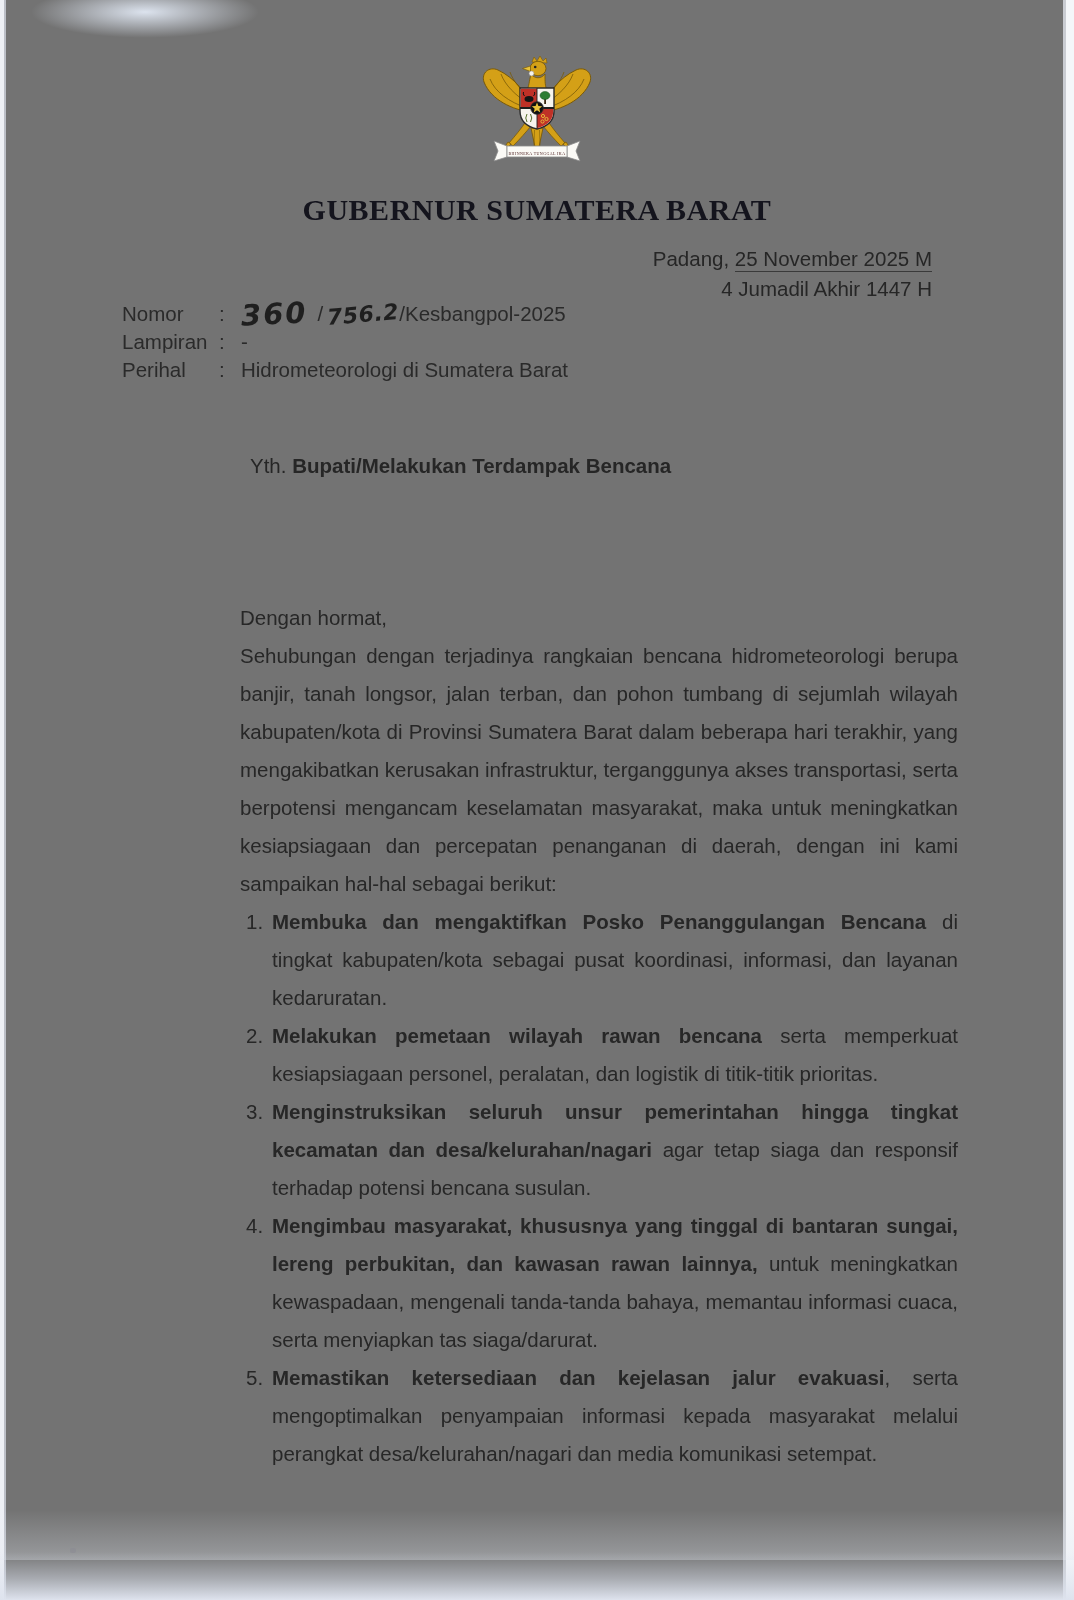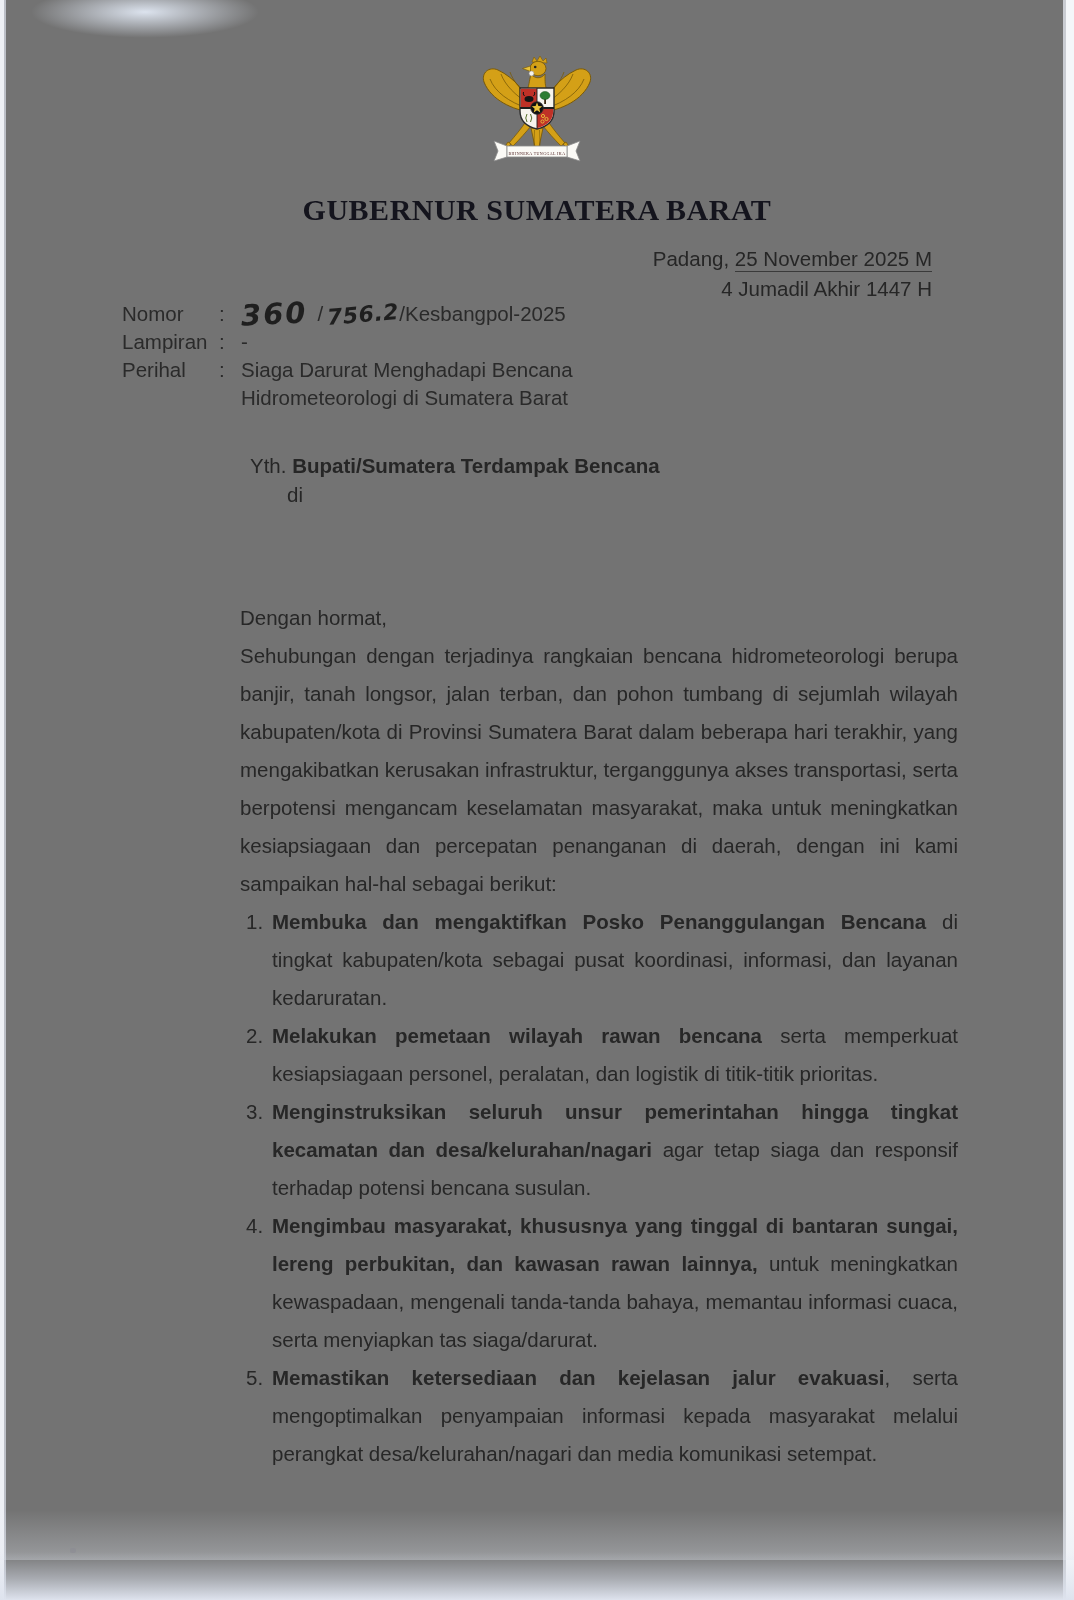--- a/index.html
+++ b/index.html
@@ -26,21 +26,21 @@
   .emblem{position:absolute;left:50%;top:54px;transform:translateX(-50%);}
   .title{position:absolute;top:193px;left:0;width:100%;margin:0;text-align:center;
     font-family:"Liberation Serif",serif;font-weight:bold;font-size:30px;
     letter-spacing:.5px;color:#14141d;}
   
   .dateline{position:absolute;right:142px;top:244px;text-align:right;
     font-size:20.5px;line-height:30px;color:#262626;}
   .dateline .u{border-bottom:1.7px solid #3a3a3a;padding-bottom:1px;}
   
   .meta{position:absolute;left:122px;top:300px;font-size:20.5px;color:#2a2a2a;}
-  .meta-row{display:flex;align-items:flex-start;line-height:28px;}
+  .meta-row{display:flex;align-items:flex-end;line-height:28px;}
   .meta-label{width:97px;}
   .meta-colon{width:22px;}
   .hand{font-family:"DejaVu Sans",sans-serif;font-style:italic;font-weight:600;
     display:inline-block;color:#1f1f1f;}
   .hand1{font-size:29px;letter-spacing:2px;transform:rotate(-3deg);line-height:24px;vertical-align:-3px;}
   .hand2{font-size:22px;letter-spacing:.5px;transform:rotate(-5deg);line-height:22px;vertical-align:-1px;}
   .sl{display:inline-block;margin:0 4px 0 10px;}
   
   .addr{position:absolute;left:250px;top:451px;font-size:20.5px;line-height:29px;color:#262626;}
   .addr b{font-weight:bold;}
@@ -150,29 +150,27 @@
     </div>
     <div class="meta-row">
       <span class="meta-label">Lampiran</span>
       <span class="meta-colon">:</span>
       <span class="meta-value">-</span>
     </div>
     <div class="meta-row">
       <span class="meta-label">Perihal</span>
       <span class="meta-colon">:</span>
       <span class="meta-value">
-        <span style="display:block">Siaga Darurat Menghadapi Bencana</span>
         <span style="display:block">Hidrometeorologi di Sumatera Barat</span>
       </span>
     </div>
   </div>
 
   <div class="addr">
-    <div><span>Yth. </span><b>Bupati/Sumatera Terdampak Bencana</b></div>
-    <div class="addr-sub">di</div>
+    <div><span>Yth. </span><b>Bupati/Melakukan Terdampak Bencana</b></div>
   </div>
 
   <div class="body">
     <p class="greeting">Dengan hormat,</p>
     <p class="para">Sehubungan dengan terjadinya rangkaian bencana hidrometeorologi berupa banjir, tanah longsor, jalan terban, dan pohon tumbang di sejumlah wilayah kabupaten/kota di Provinsi Sumatera Barat dalam beberapa hari terakhir, yang mengakibatkan kerusakan infrastruktur, terganggunya akses transportasi, serta berpotensi mengancam keselamatan masyarakat, maka untuk meningkatkan kesiapsiagaan dan percepatan penanganan di daerah, dengan ini kami sampaikan hal-hal sebagai berikut:</p>
     <div class="list">
       <div class="item">
         <span class="num">1.</span><span class="lead">Membuka dan mengaktifkan Posko Penanggulangan Bencana</span><span> di tingkat kabupaten/kota sebagai pusat koordinasi, informasi, dan layanan kedaruratan.</span>
       </div>
       <div class="item">

